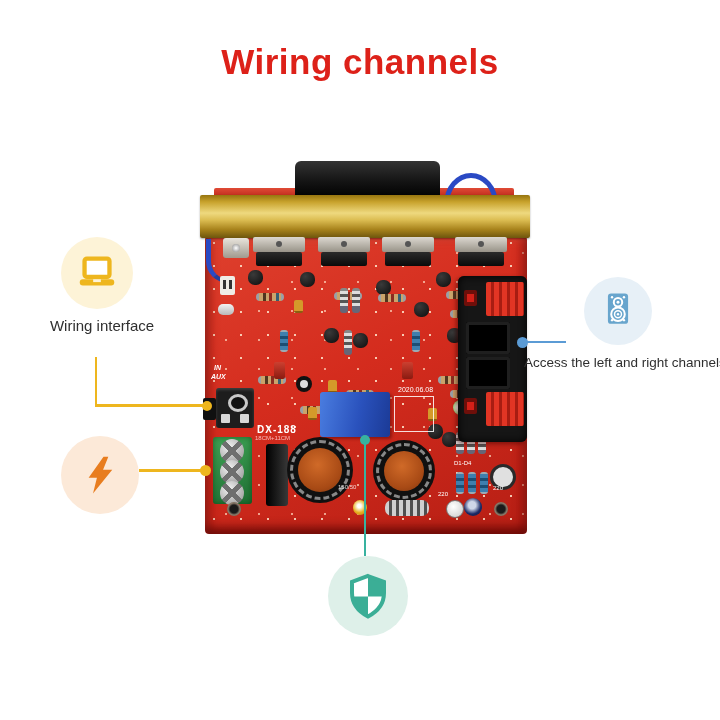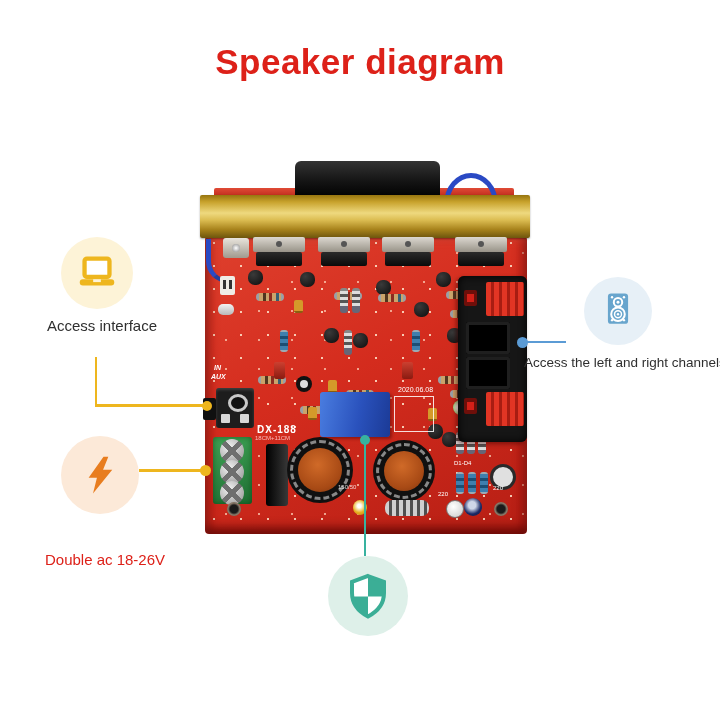--- a/index.html
+++ b/index.html
@@ -129,21 +129,21 @@
   .spk .blkclip{position:absolute;width:44px;height:32px;border-radius:2px;background:#000;
       box-shadow:inset 0 0 0 3px #1f1f1f, inset 0 0 10px #000;}
 
   .silk{position:absolute;color:#fff;font-weight:bold;line-height:1.1;}
 </style>
 </head>
 <body>
 
 <div class="page">
 
-  <div class="title">Speaker diagram</div>
+  <div class="title">Wiring channels</div>
 
   <div class="board">
     <div class="pcb"></div>
     <div class="pcb-topstrip"></div>
     <div class="transformer"></div>
     <div class="wire-right"></div>
     <div class="heatsink"></div>
     <div class="wire-left"></div>
 
     <div class="to220" style="left:53px;top:77px">
@@ -264,28 +264,27 @@
   <div class="dot teal" style="left:360px;top:435px;width:10px;height:10px"></div>
   <div class="line teal" style="left:363.8px;top:440px;width:2.5px;height:116px"></div>
 
   <div class="ccircle c-audio">
     <svg width="46" height="46" viewBox="0 0 48 48">
       <rect x="11" y="9" width="26" height="19" rx="2.5" fill="#ffffff" stroke="#eeb61e" stroke-width="4.5"></rect>
       <rect x="6" y="30.5" width="36" height="6.5" rx="3.2" fill="#eeb61e"></rect>
       <rect x="20" y="30.5" width="8" height="3" fill="#fdf3d7"></rect>
     </svg>
   </div>
-  <div class="clabel l-audio">Access interface</div>
+  <div class="clabel l-audio">Wiring interface</div>
 
   <div class="ccircle c-power">
     <svg width="42" height="42" viewBox="0 0 48 48">
       <path d="M28 3 L11 27 h9.5 L16 45 L38 18 h-10.5 L33.5 3 Z" fill="#e87d1f"></path>
     </svg>
   </div>
-  <div class="clabel l-power-sub">Double ac 18-26V</div>
 
   <div class="ccircle c-chan">
     <svg width="44" height="44" viewBox="0 0 48 48">
       <rect x="13" y="5" width="22" height="33" rx="3.5" fill="#68a5cd"></rect>
       <circle cx="17.5" cy="9" r="1.3" fill="#fff"></circle>
         <circle cx="30.5" cy="9" r="1.3" fill="#fff"></circle>
       <circle cx="17.5" cy="34" r="1.3" fill="#fff"></circle>
         <circle cx="30.5" cy="34" r="1.3" fill="#fff"></circle>
       <circle cx="24" cy="14.5" r="4.6" fill="none" stroke="#fff" stroke-width="2.2"></circle>
       <circle cx="24" cy="14.5" r="1.6" fill="#fff"></circle>

